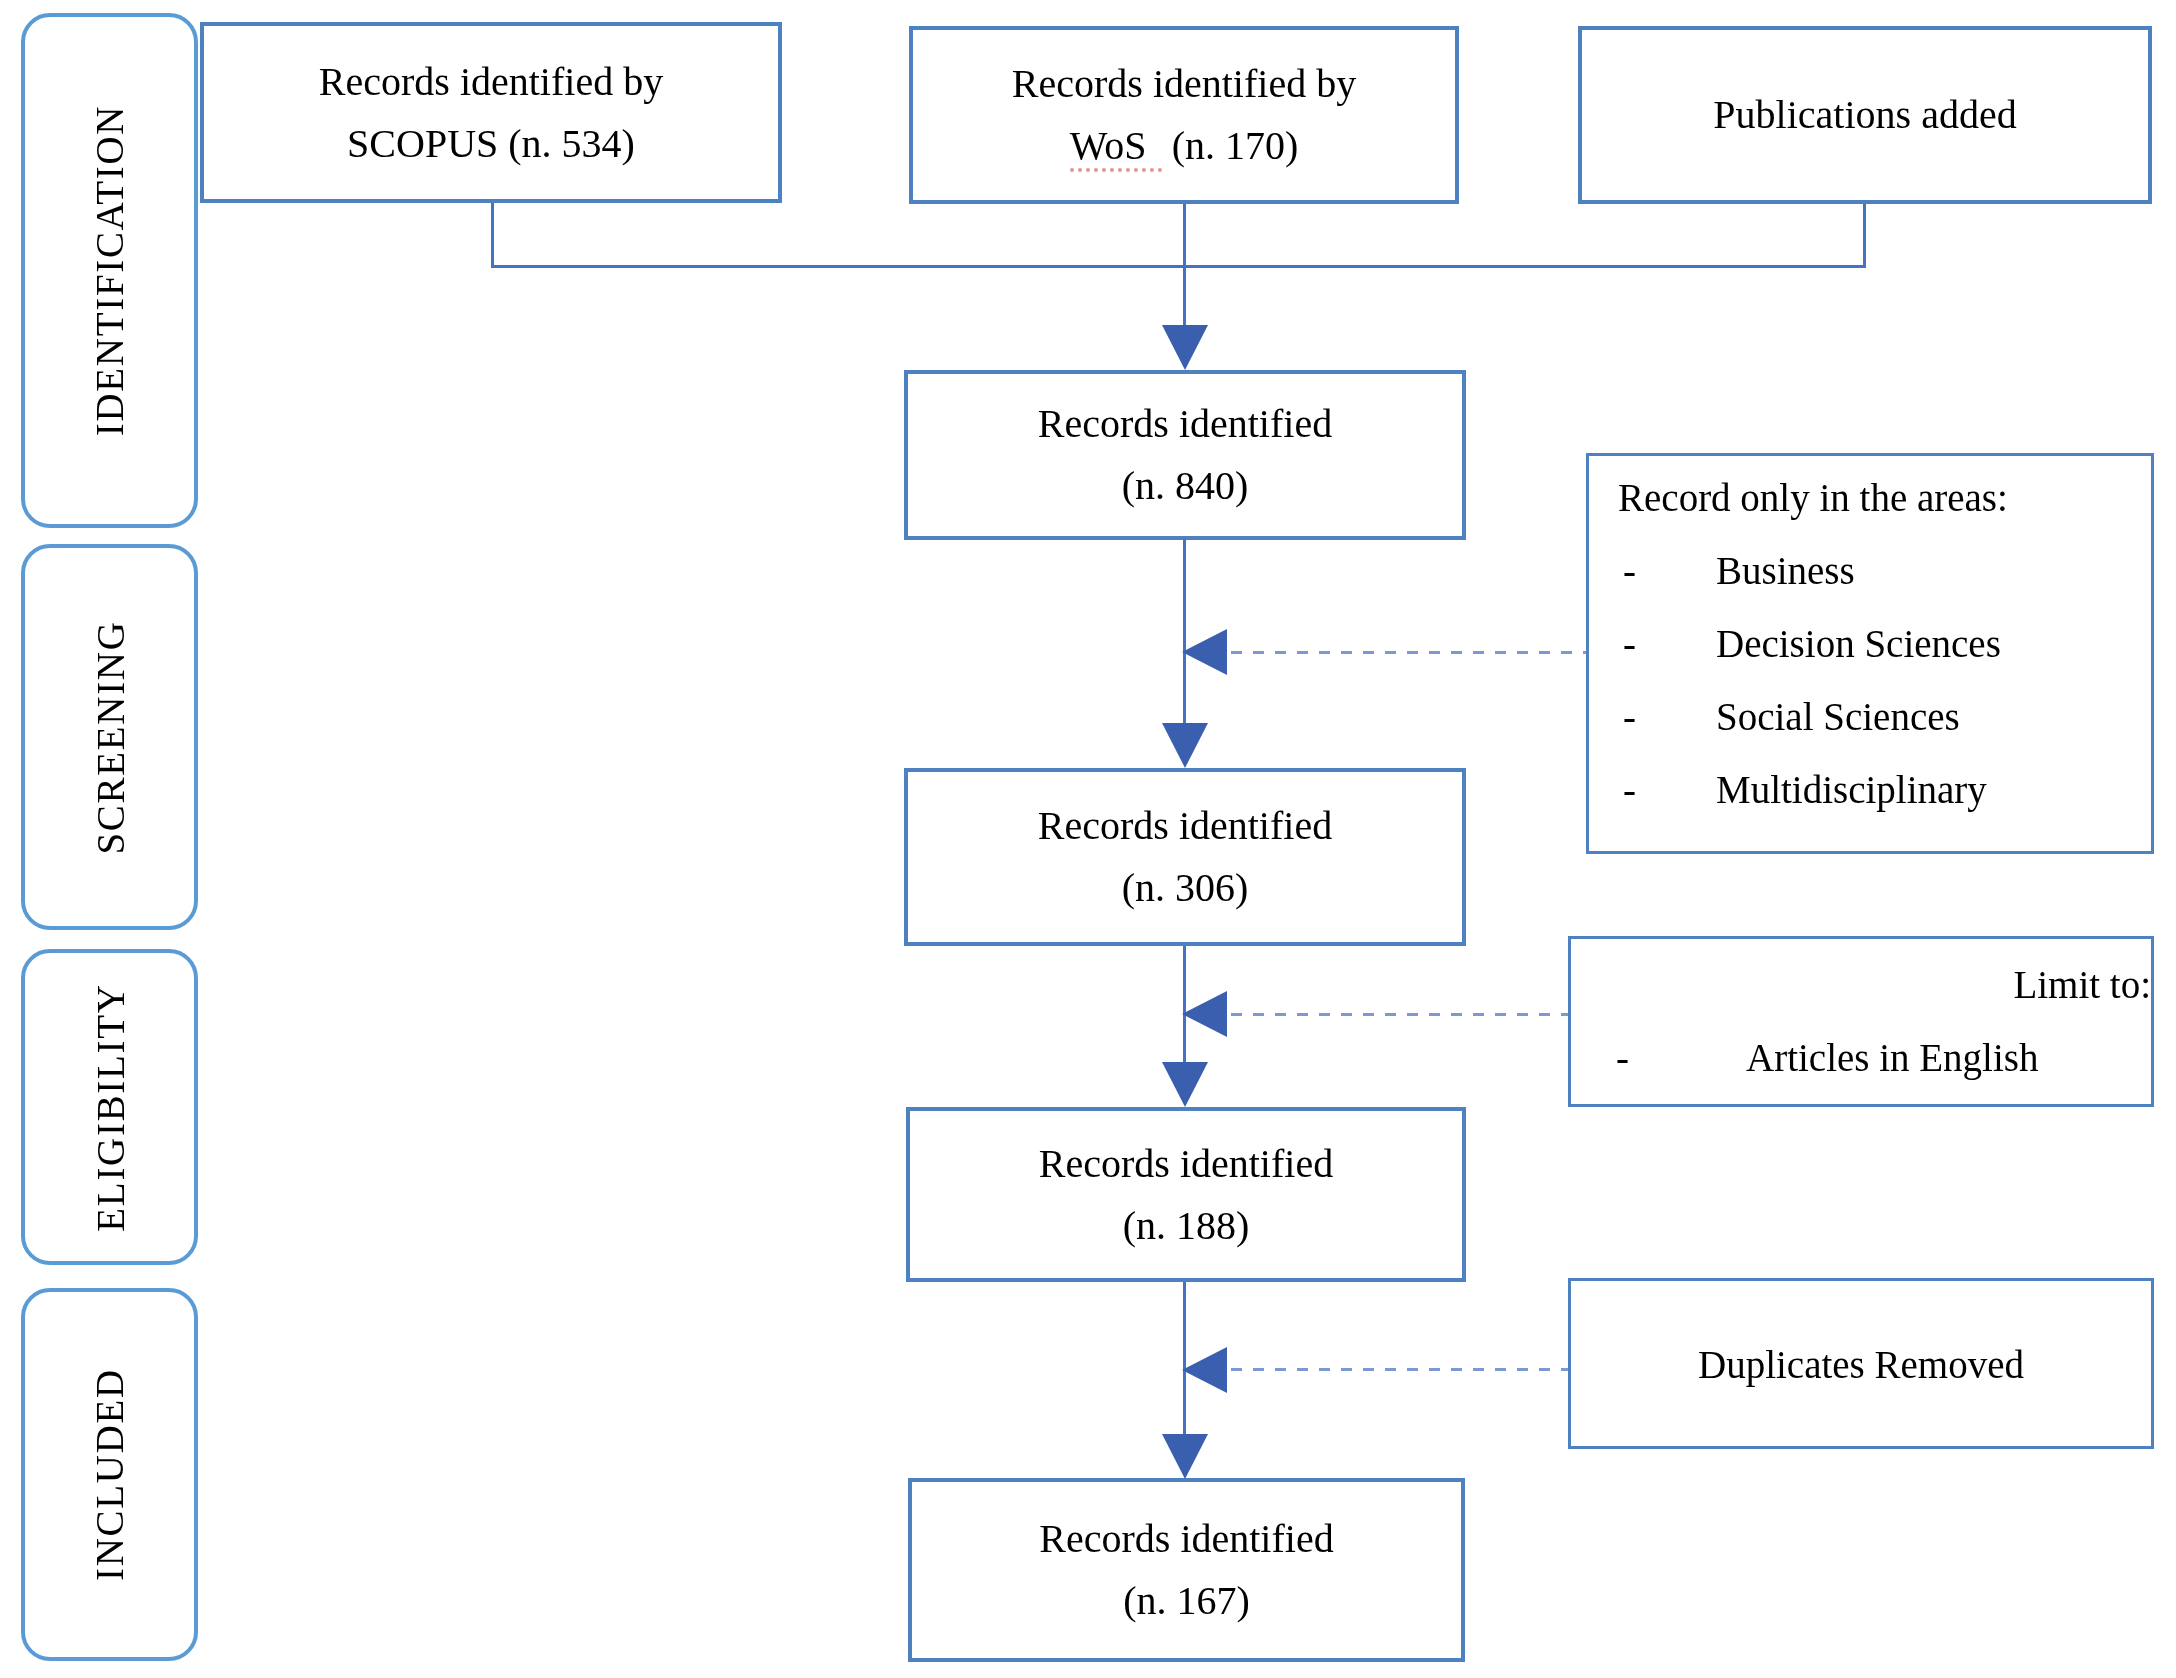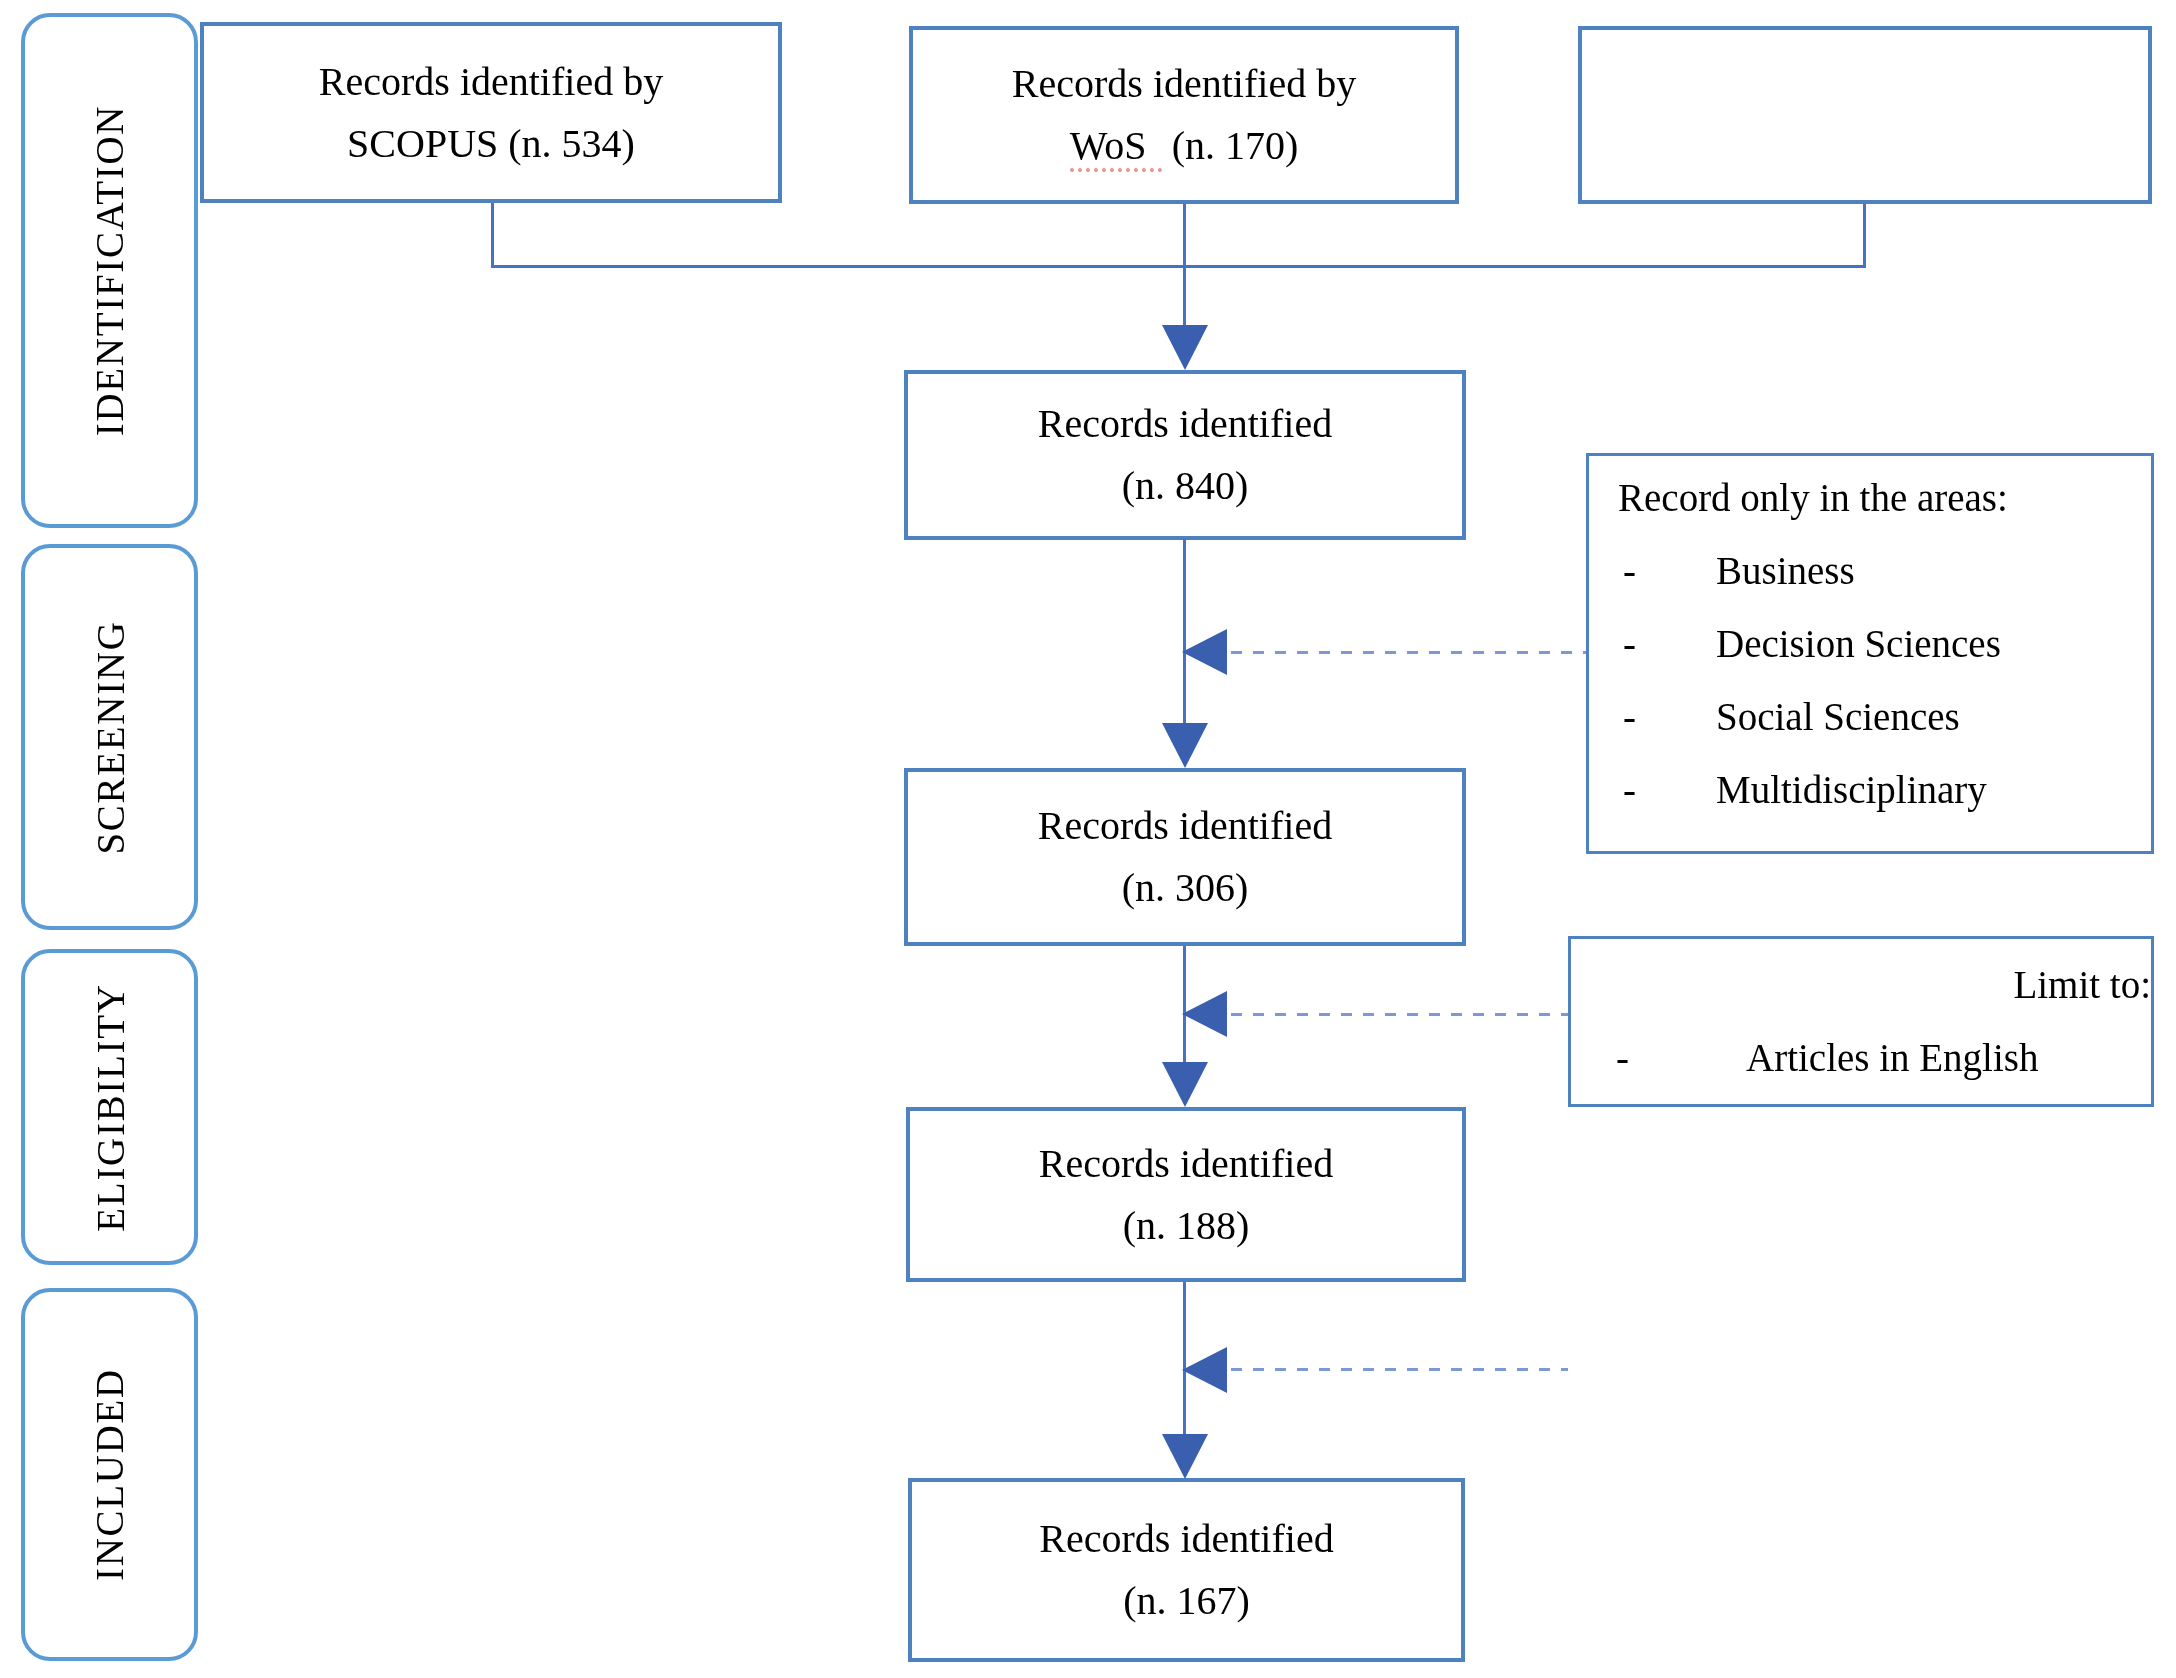--- a/index.html
+++ b/index.html
@@ -120,20 +120,21 @@
     <span class="box-line">Records identified by</span>
     <span class="box-line">SCOPUS (n. 534)</span>
   </div>
   <div class="rbox" style="left:909px;top:26px;width:550px;height:178px;">
     <span class="box-line">Records identified by</span>
     <span class="box-line">
       <span class="squiggle">WoS</span><span class="line2-rest">(n. 170)</span>
     </span>
   </div>
   <div class="rbox" style="left:1578px;top:26px;width:574px;height:178px;">
+    <span class="box-line">Publications added</span>
   </div>
 
   <div class="vline" style="left:491px;top:203px;height:65px;"></div>
   <div class="vline" style="left:1863px;top:204px;height:64px;"></div>
   <div class="hline" style="left:491px;top:265px;width:1375px;"></div>
   <div class="vline" style="left:1183px;top:204px;height:127px;"></div>
   <div class="arrow-down" style="left:1162px;top:325px;"></div>
 
   <div class="rbox" style="left:904px;top:370px;width:562px;height:170px;">
     <span class="box-line">Records identified</span>
@@ -195,15 +196,18 @@
   <div class="note limit" style="left:1568px;top:936px;width:586px;height:171px;">
     <span class="heading center">Limit to:</span>
     <ul>
       <li>
         <span class="dash">-</span>
         <span class="itext">Articles in English</span>
       </li>
     </ul>
   </div>
 
+  <div class="note" style="left:1568px;top:1278px;width:586px;height:171px;">
+    <span class="heading middle">Duplicates Removed</span>
+  </div>
 
 </div>
 
 
 </body></html>

